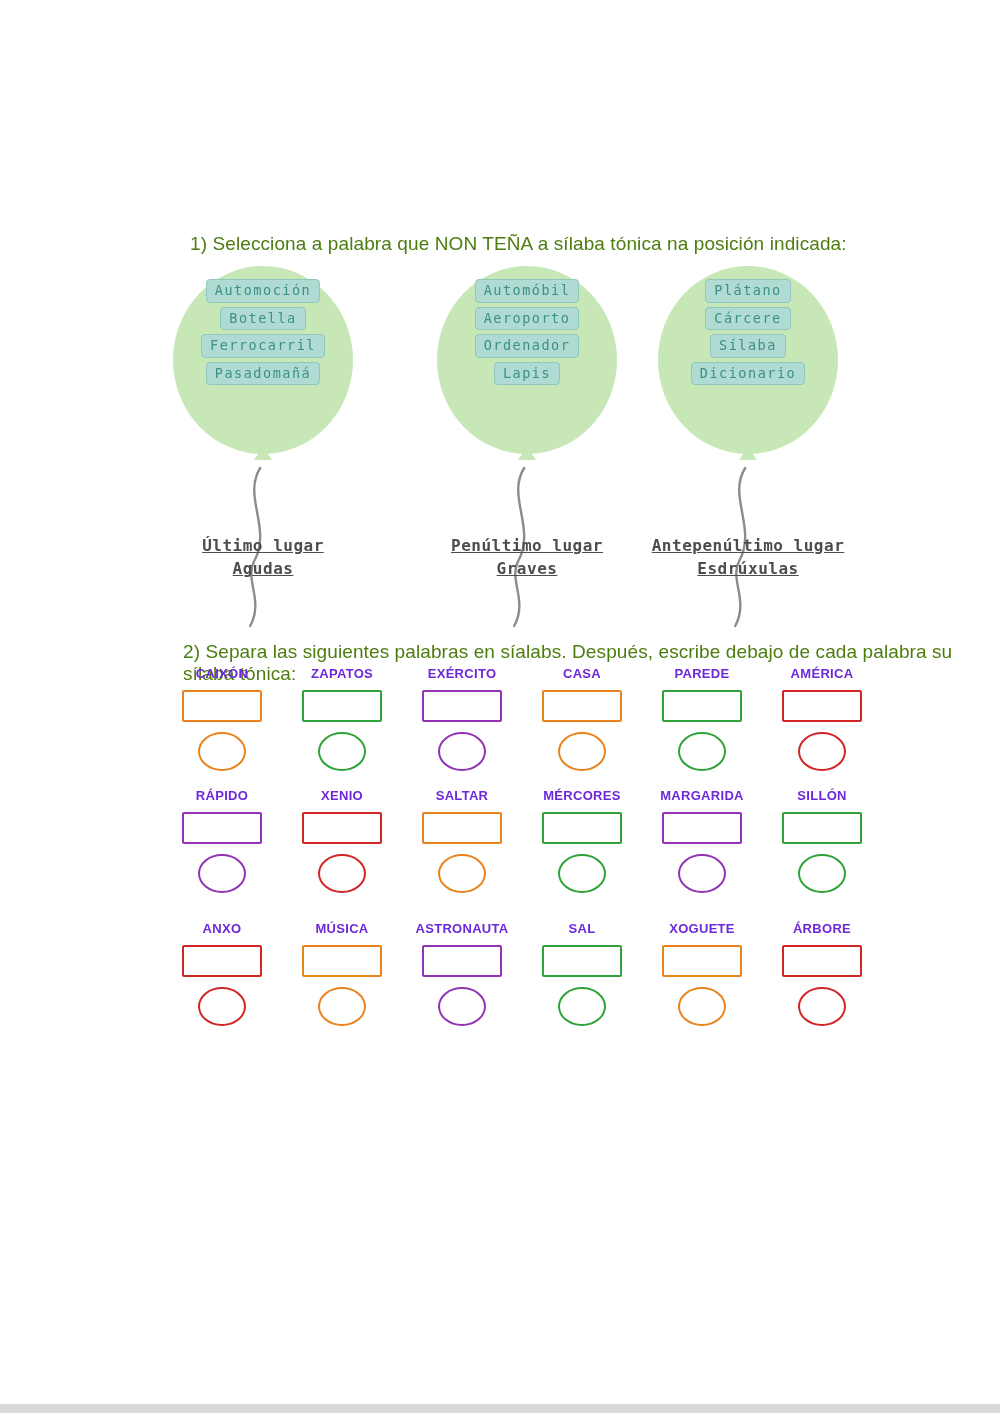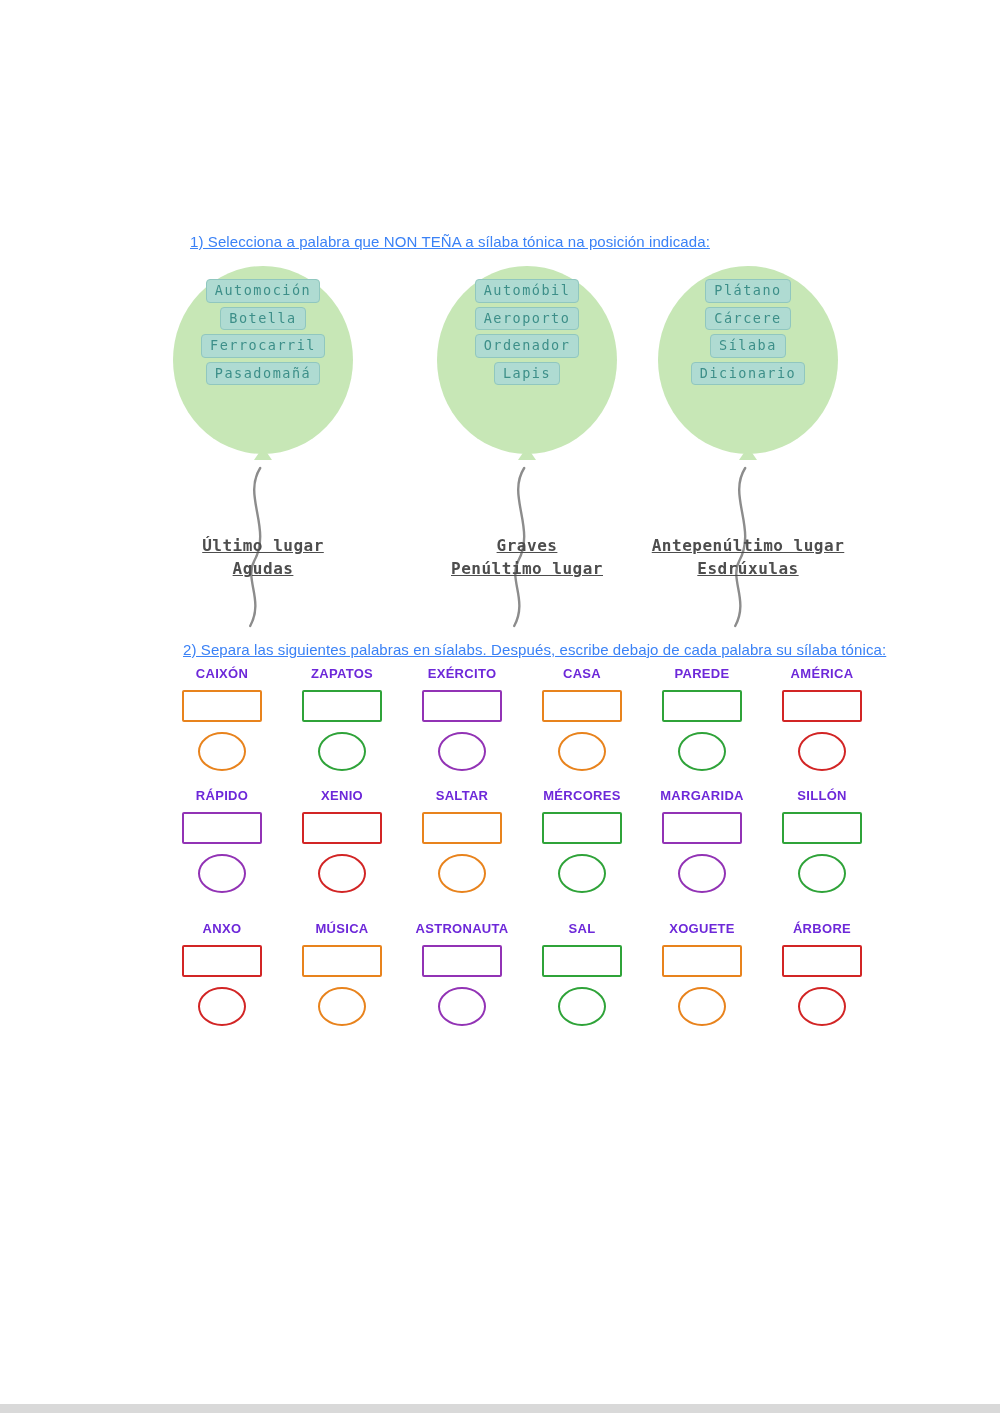--- a/index.html
+++ b/index.html
@@ -8,21 +8,21 @@
     background:#ffffff; overflow:hidden;
     font-family:"Liberation Sans", sans-serif;
   }
   .title {
     position:absolute; top:110px; left:0; width:100%;
     text-align:center; font-size:76px; font-weight:900;
     letter-spacing:-3px; color:#FAAB1C;
     font-family:"Liberation Sans", sans-serif;
   }
   .instr {
-    position:absolute; font-size:15px; color:#3b82f6; letter-spacing:0.1px;text-decoration:underline;
+    position:absolute; font-size:19px; color:#4d7c0f; letter-spacing:0.1px;
   }
   #instr1 { left:190px; top:233px; }
   #instr2 { left:183px; top:641px; }
 
   
   .balloon-col { position:absolute; top:266px; width:250px; height:370px; }
   #col1 { left:138px; } #col2 { left:402px; } #col3 { left:623px; }
 
   .balloon {
     position:relative; z-index:1; width:180px; height:188px; margin:0 auto;
@@ -104,22 +104,22 @@
       <div class="chip">Automóbil</div>
       <div class="chip">Aeroporto</div>
       <div class="chip">Ordenador</div>
       <div class="chip">Lapis</div>
     </div>
     <div class="knot"></div>
     <svg class="string-svg" width="40" height="162" viewBox="0 0 40 162">
       <path d="M22 2 C 4 30, 34 62, 16 95 C 6 114, 26 134, 12 160" stroke="#8C8C8C" stroke-width="2.4" fill="none" stroke-linecap="round"></path>
     </svg>
     <div class="caption">
+      <div>Penúltimo lugar</div>
       <div>Graves</div>
-      <div>Penúltimo lugar</div>
     </div>
   </div>
 
   <div class="balloon-col" id="col3">
     <div class="balloon">
       <div class="chip">Plátano</div>
       <div class="chip">Cárcere</div>
       <div class="chip">Sílaba</div>
       <div class="chip">Dicionario</div>
     </div>

